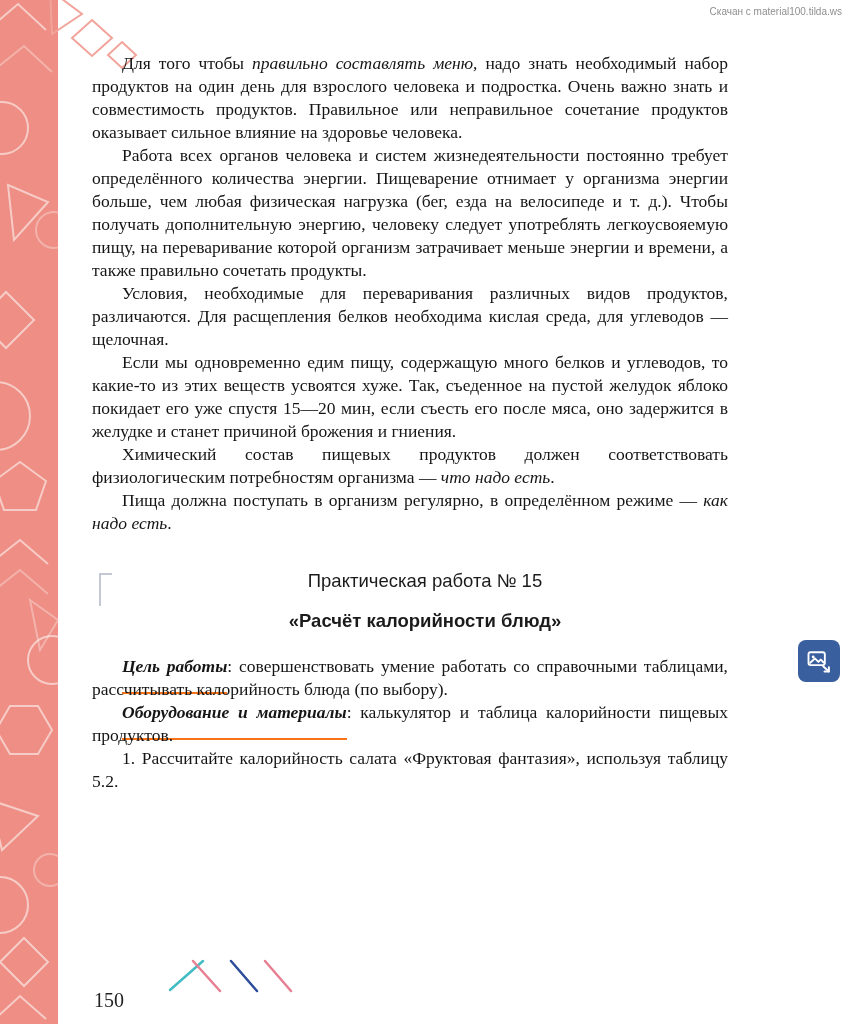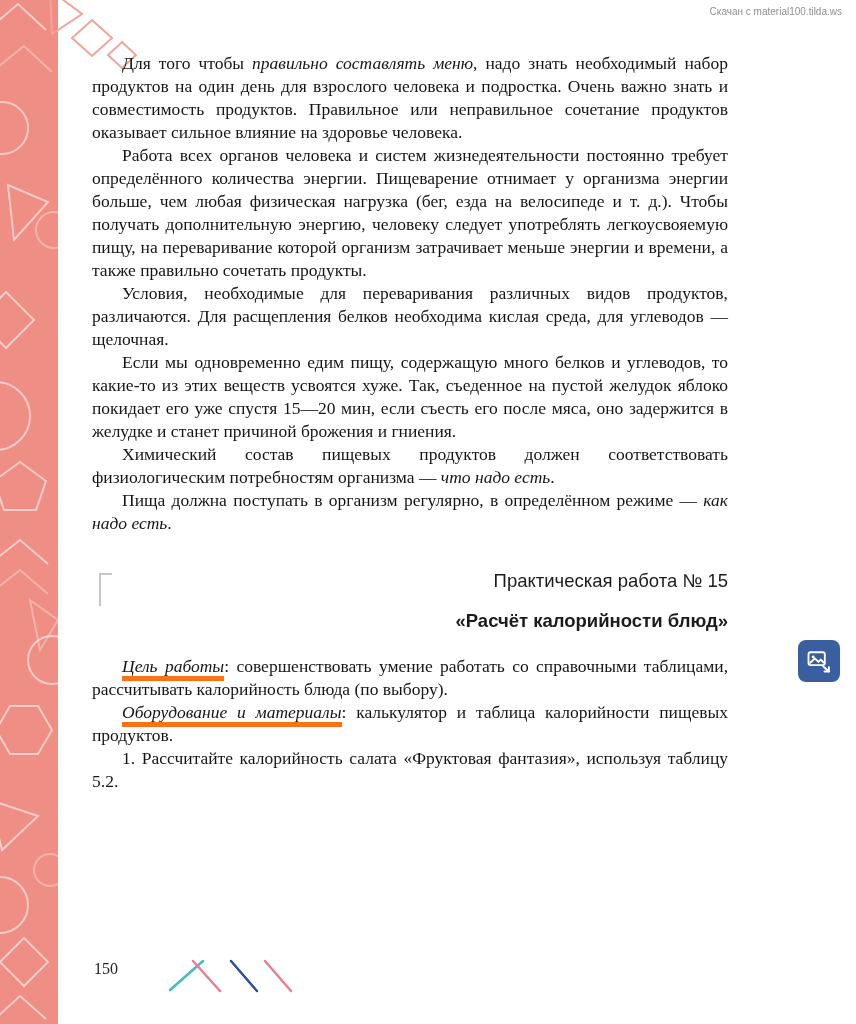--- a/index.html
+++ b/index.html
@@ -22,43 +22,43 @@
   }
   .sidebar svg { display:block; width:58px; height:1024px; }
   .corner-decor { position:absolute; left:30px; top:0; width:130px; height:80px; }
   .content {
     position:absolute; left:92px; top:52px; width:636px;
     font-size:17.5px; line-height:23px; text-align:justify;
   }
   .para { text-indent:30px; }
   .para em { font-style:italic; }
   .para strong { font-weight:bold; }
-  em.ul { border-bottom:5px solid #f97316; padding-bottom:0; }
+  em.ul { border-bottom:2px solid #f97316; padding-bottom:16px;font-weight:bold; }
   .practical {
     position:relative;
     margin-top:34px; margin-bottom:22px;
     padding-left:30px;
     font-family:"Liberation Sans", sans-serif;
     font-size:18.5px; line-height:24px; color:#1b1b1b;
-    text-align:right;
+    text-align:center;
   }
   .practical .pr-line2 { font-weight:bold;margin-top:16px; }
   .bracket { position:absolute; left:6px; top:3px; width:16px; height:36px; }
   .order-heading { font-style:italic; }
   .media-btn {
     position:absolute; right:16px; top:640px;
     width:42px; height:42px; border:none; border-radius:8px;
     background:#3a5f9f; cursor:pointer;
     display:flex; align-items:center; justify-content:center;
     padding:0;
   }
   .media-btn svg { width:28px; height:28px; }
   .page-number {
-    position:absolute; left:94px; top:960px;
-    font-size:16px; color:#222222;
+    position:absolute; left:94px; top:989px;
+    font-size:20px; color:#222222;
   }
   .bottom-decor { position:absolute; left:165px; top:955px; width:130px; height:45px; }
 </style>
 </head>
 <body>
 
 <div class="watermark">Скачан с material100.tilda.ws</div>
 
 <aside class="sidebar">
   <svg viewBox="0 0 58 1024" fill="none">

